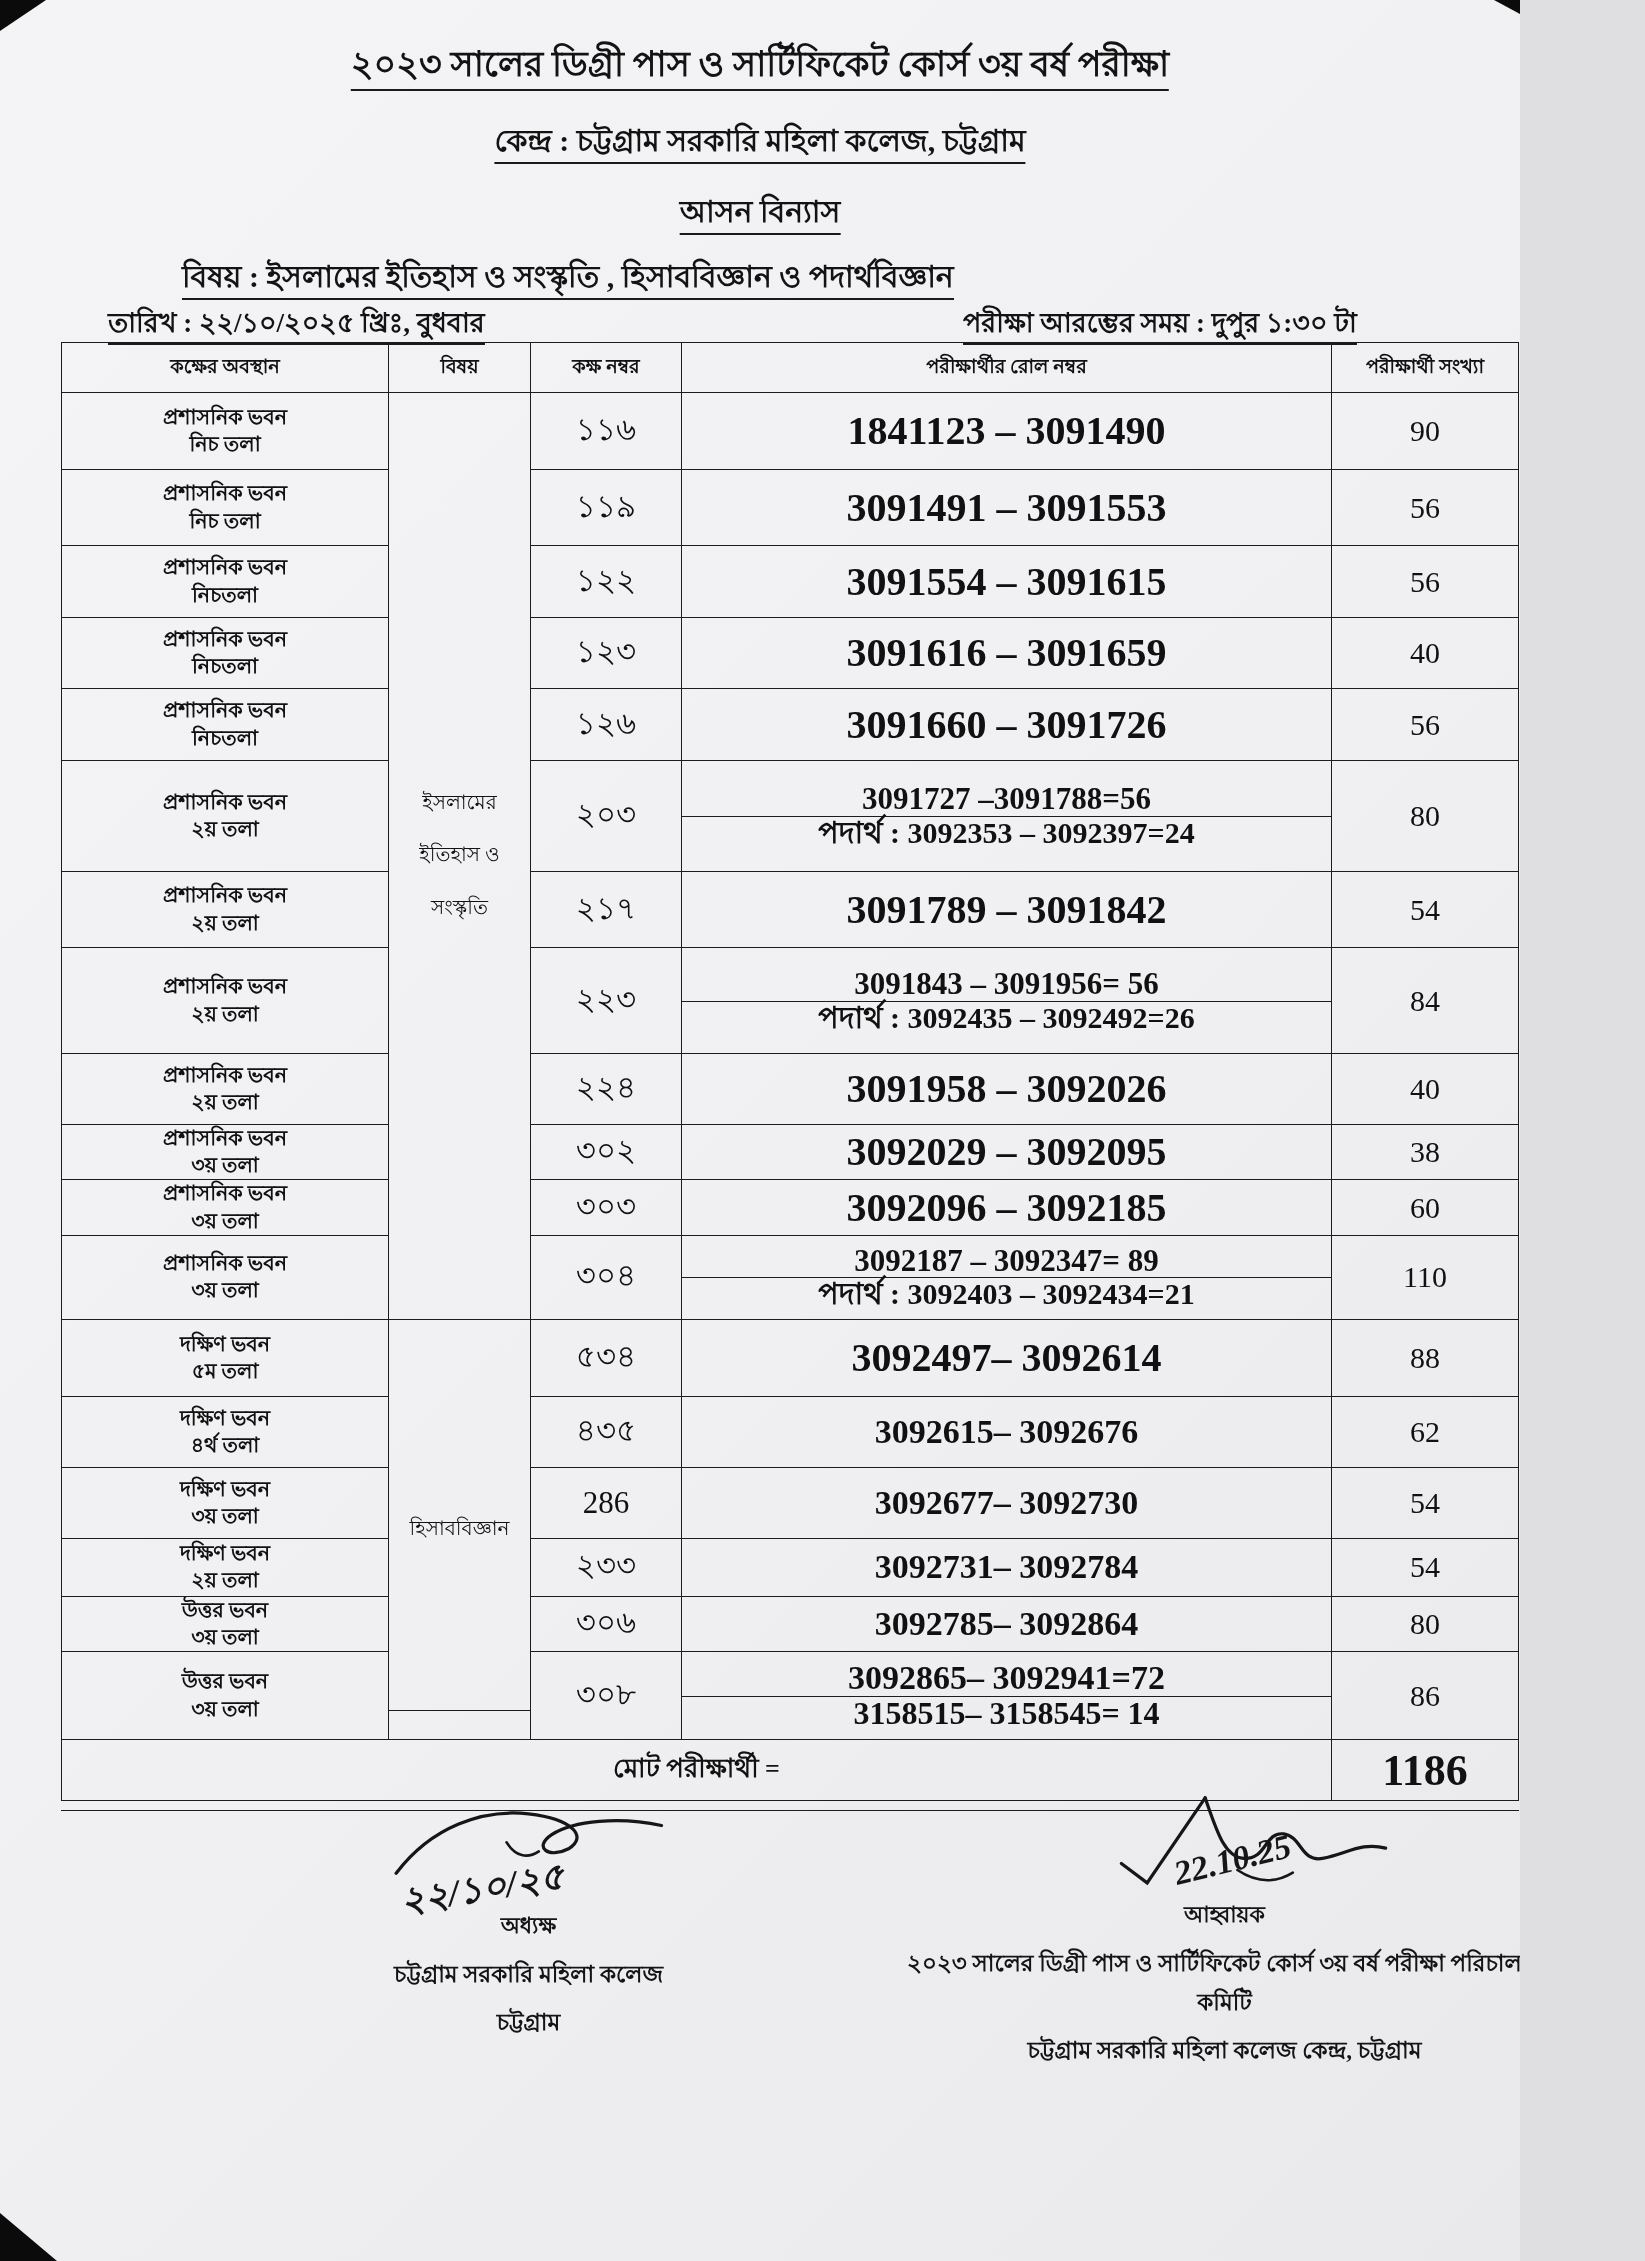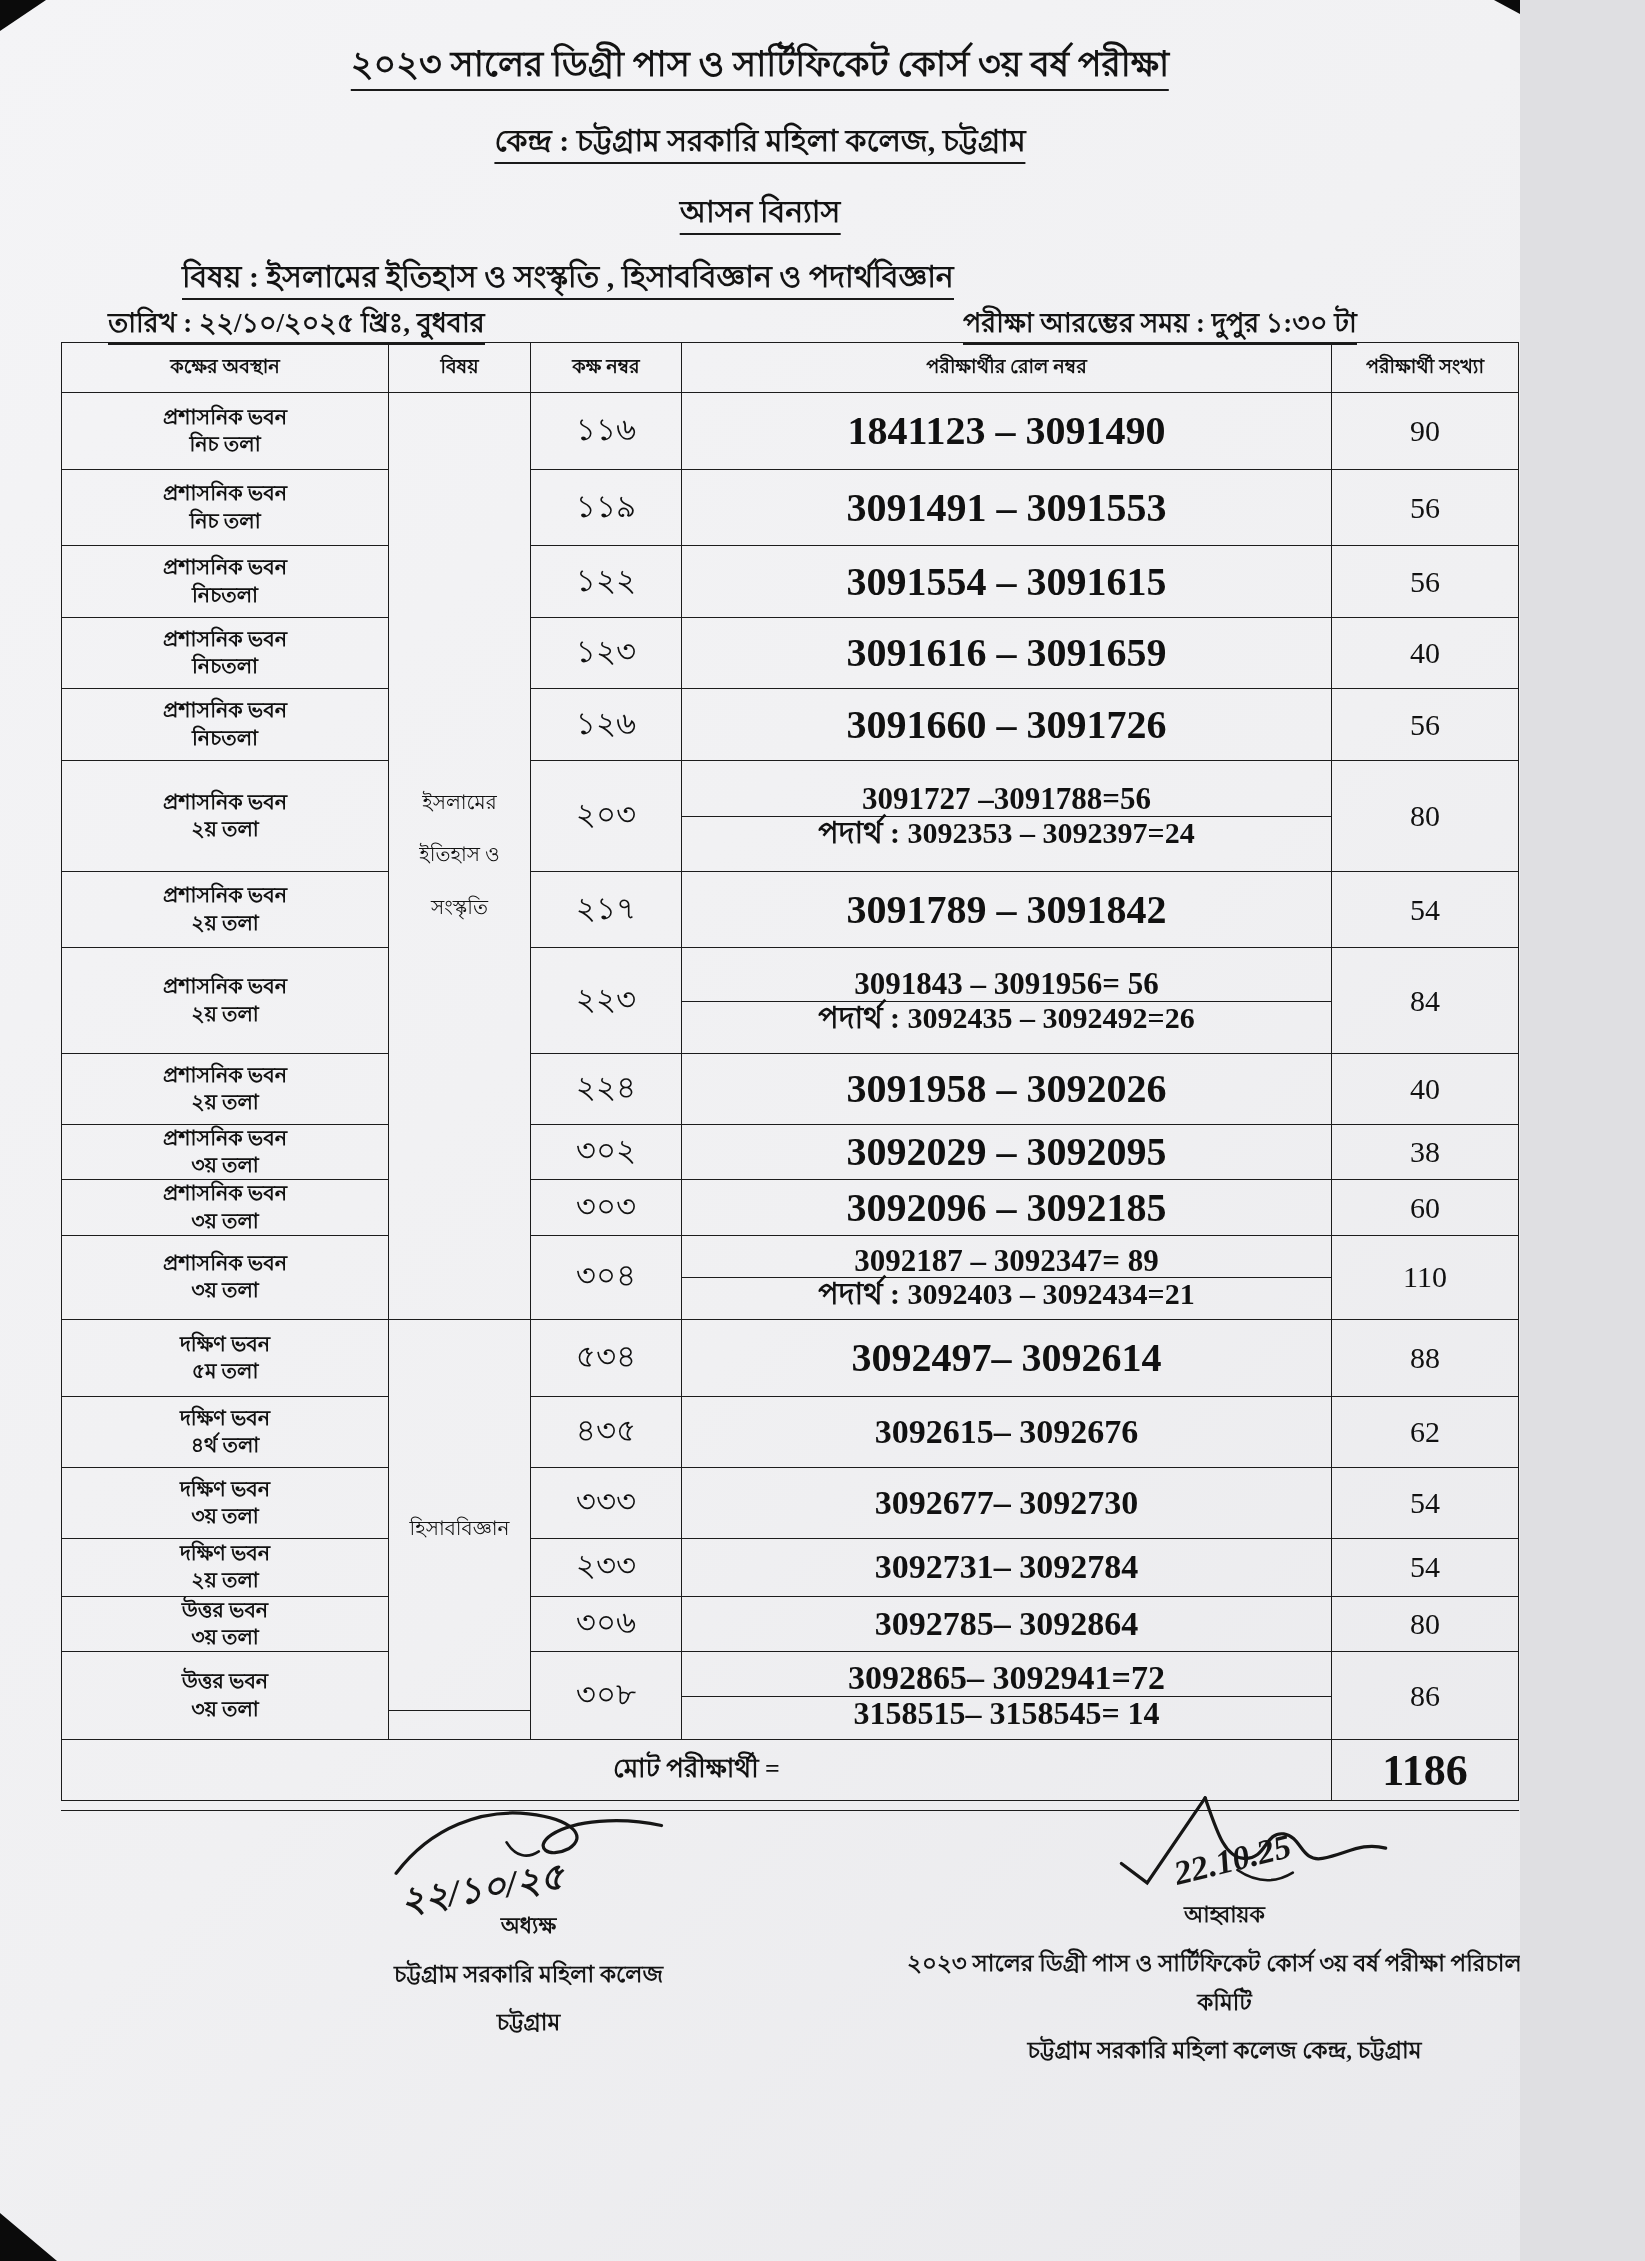--- a/index.html
+++ b/index.html
@@ -267,21 +267,21 @@
             <div class="roll-line roll-line1">3092615– 3092676</div>
           </td>
       <td class="count-cell">62</td>
     </tr>
 
     <tr class="r15 mid">
       <td class="loc-cell">
         <div>দক্ষিণ ভবন</div>
         <div>৩য় তলা</div>
       </td>
-      <td class="room-cell">৩৩৩</td>
+      <td class="room-cell">286</td>
       <td class="roll-cell">
             <div class="roll-line roll-line1">3092677– 3092730</div>
           </td>
       <td class="count-cell">54</td>
     </tr>
 
     <tr class="r16 mid">
       <td class="loc-cell">
         <div>দক্ষিণ ভবন</div>
         <div>২য় তলা</div>

